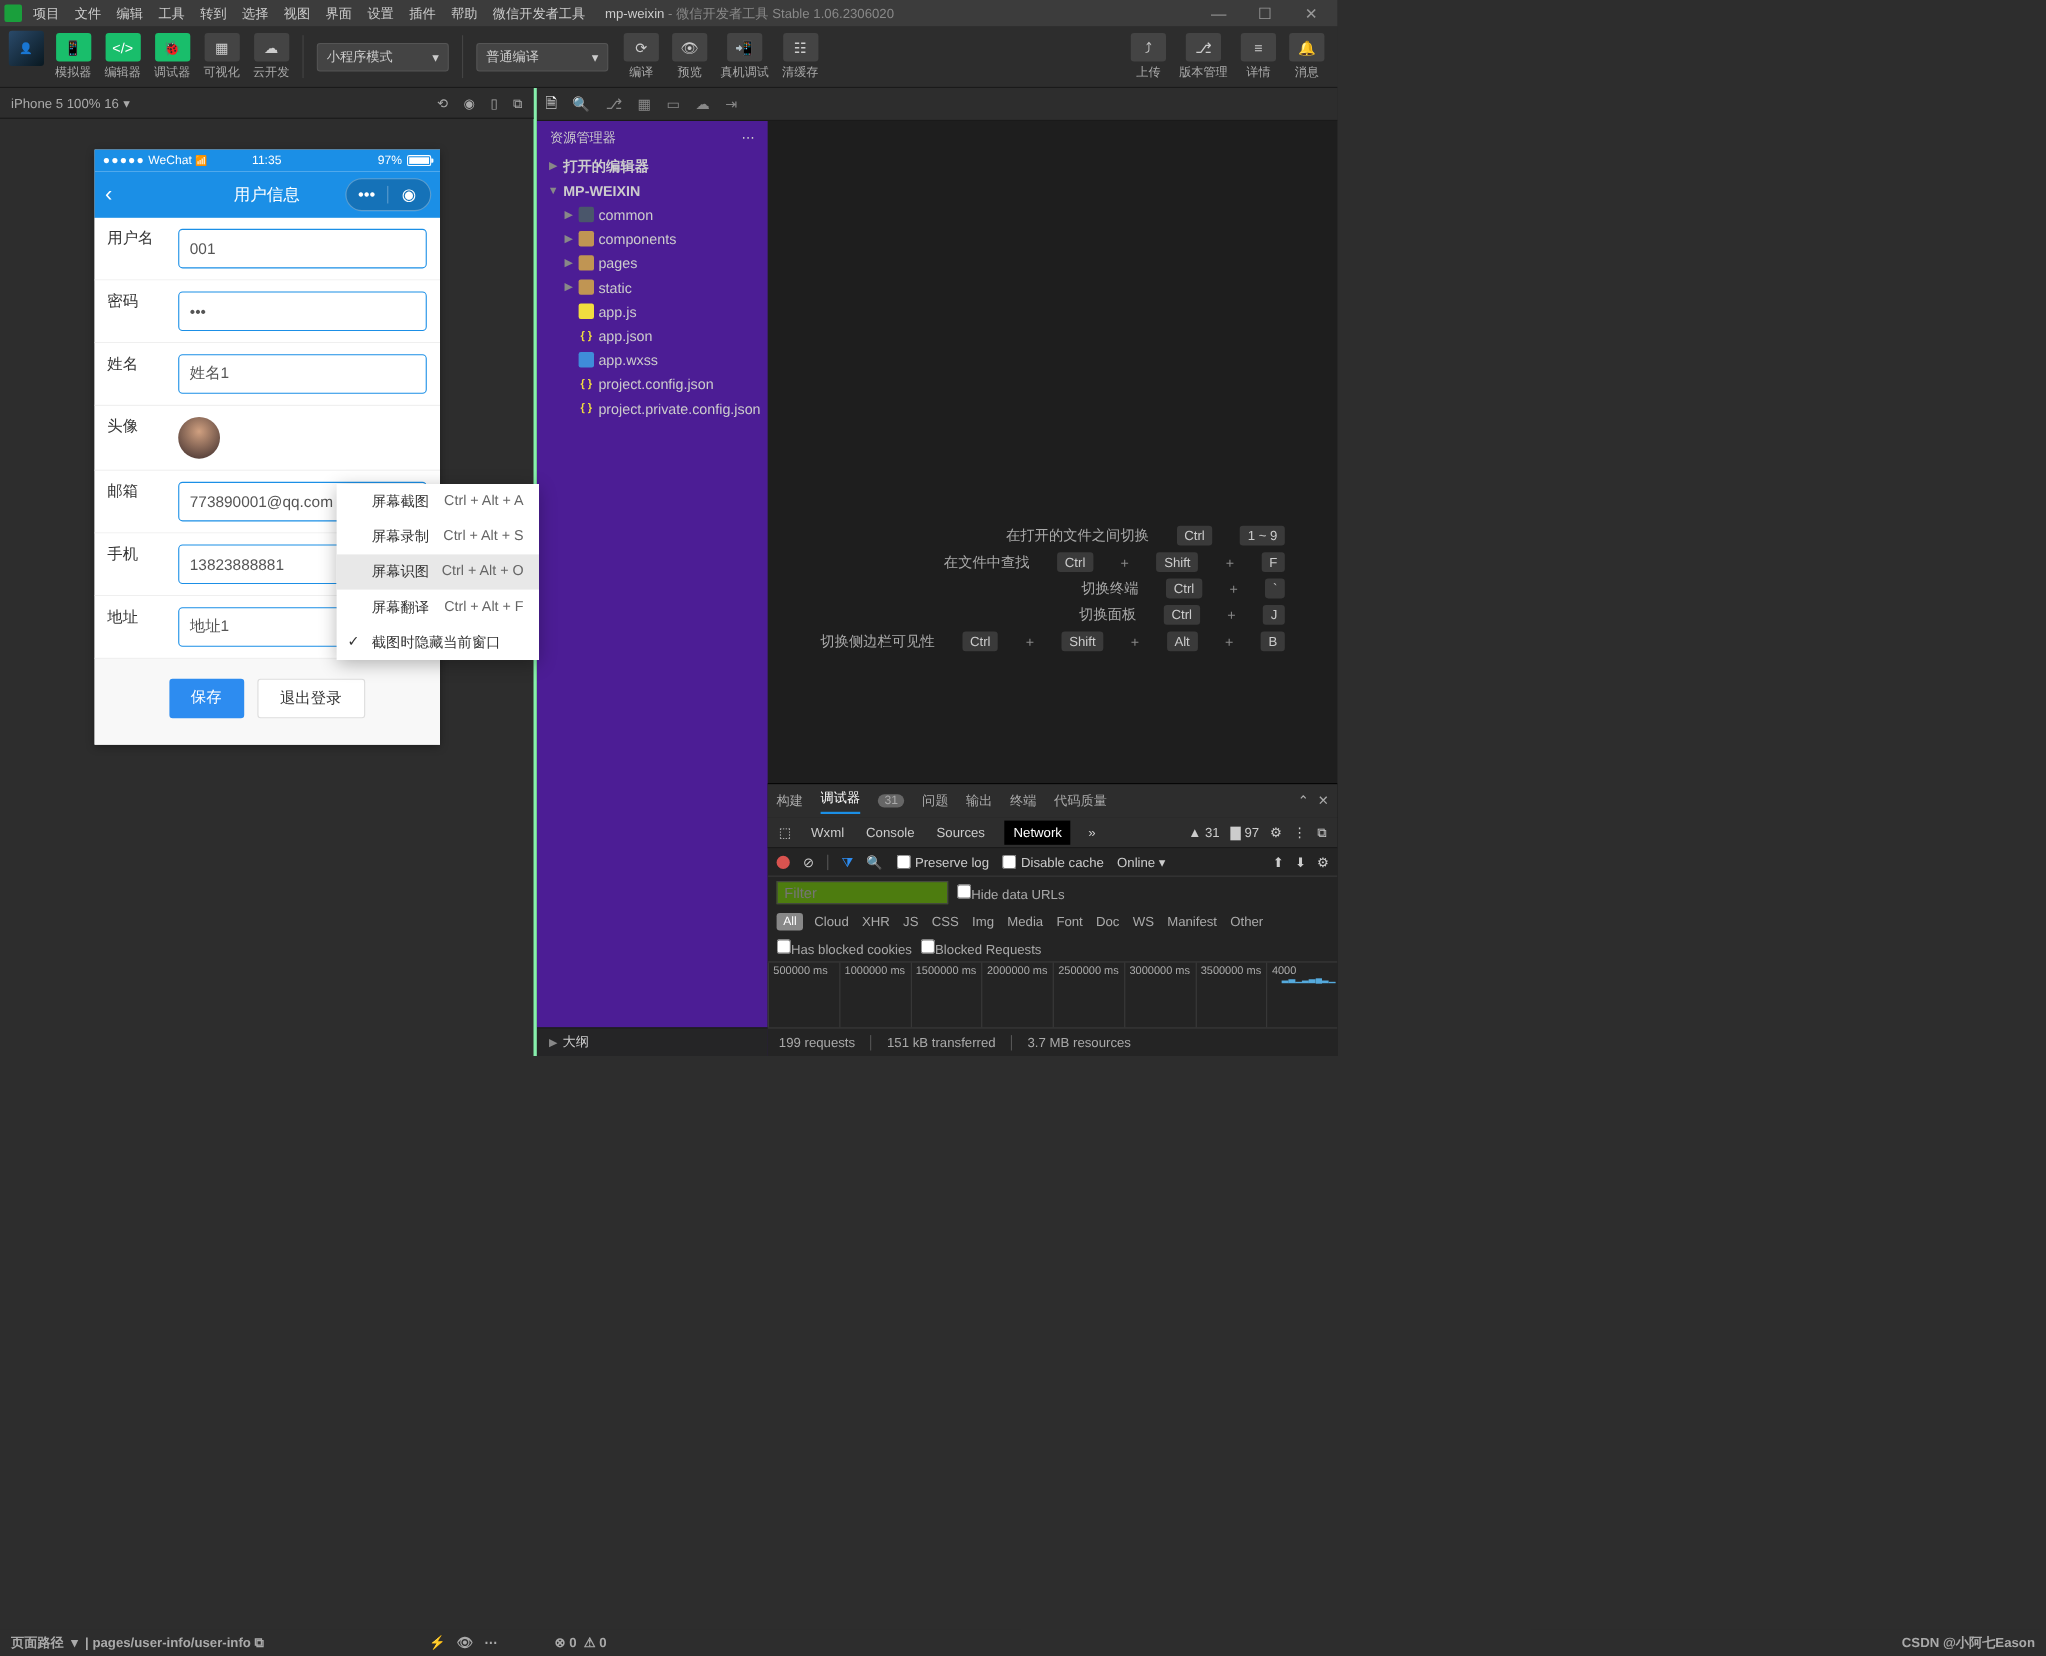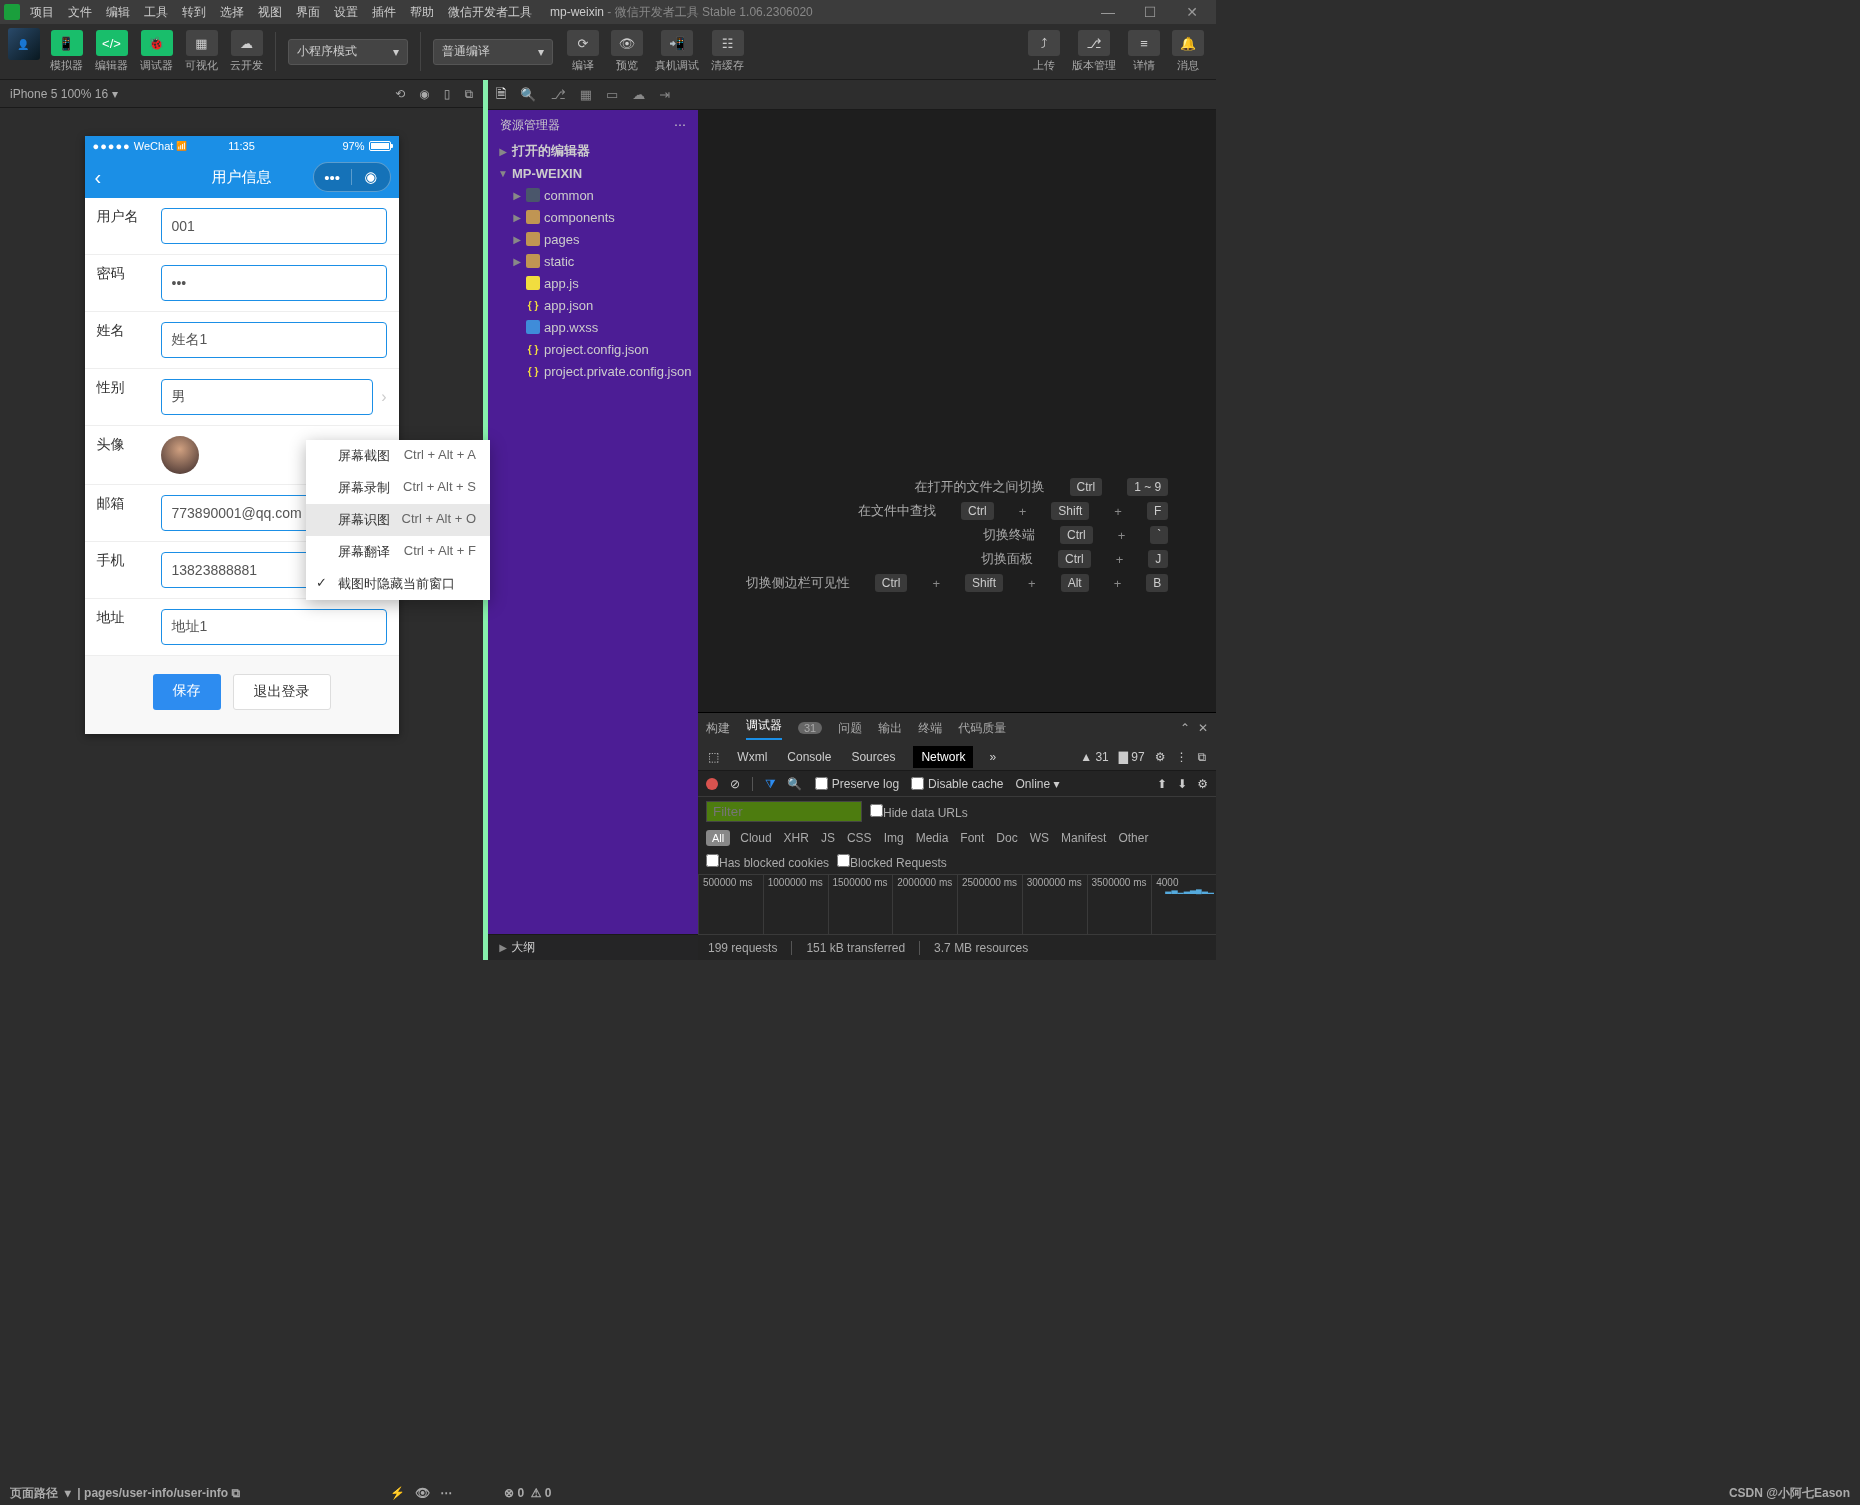--- a/index.html
+++ b/index.html
@@ -29,21 +29,21 @@
 .tb-sel .dd { margin-left:auto; }
 .tb-right { margin-left:auto; display:flex; gap:4px; }
 
 
 .sim-header { height: 28px; background:#2d2d2d; display:flex; align-items:center; padding:0 10px; font-size:12px; color:#aaa; border-bottom:1px solid #1a1a1a; flex-shrink:0; }
 .sim-header .sh-right { margin-left:auto; display:flex; gap:14px; }
 .sh-ico { cursor:pointer; }
 
 
 .main { display:flex; height: calc(984px - 24px - 56px - 24px); }
-.left-pane { width: 488px; background:#2d2d2d; border-right:5px solid #86efac; position:relative; display:flex; flex-direction:column; }
+.left-pane { width: 488px; background:#2d2d2d; border-right:3px solid #86efac; position:relative; display:flex; flex-direction:column; }
 
 .phone { width: 314px; margin: 28px auto 0; background:#fff; box-shadow:0 2px 8px rgba(0,0,0,.4); }
 .ph-status { background:#1b8fe6; color:#fff; height:20px; display:flex; align-items:center; padding:0 8px; font-size:11px; }
 .ph-status .sig { letter-spacing:1px; }
 .ph-status .time { position:absolute; left:50%; transform:translateX(-50%); font-weight:500; }
 .ph-status .bat { margin-left:auto; display:flex; align-items:center; gap:4px; }
 .bat-ico { display:inline-block; width:22px; height:10px; border:1px solid #fff; border-radius:2px; position:relative; }
 .bat-ico::after { content:''; position:absolute; right:-3px; top:2px; width:2px; height:4px; background:#fff; border-radius:0 1px 1px 0; }
 .bat-ico .fill { position:absolute; left:1px; top:1px; bottom:1px; width:90%; background:#fff; }
 .ph-nav { background:#1b8fe6; color:#fff; height:42px; display:flex; align-items:center; justify-content:center; position:relative; font-size:15px; }
@@ -276,27 +276,20 @@
           <div class="label">用户名</div>
           <div class="input">001</div>
         </div>
       <div class="form-row">
           <div class="label">密码</div>
           <div class="input">•••</div>
         </div>
       <div class="form-row">
           <div class="label">姓名</div>
           <div class="input">姓名1</div>
-        </div>
-      <div class="form-row">
-          <div class="label">性别</div>
-          <div class="select">
-            <div class="input">男</div>
-            <span class="arrow">›</span>
-          </div>
         </div>
       <div class="form-row">
           <div class="label">头像</div>
           <div class="avatar-md"></div>
         </div>
       <div class="form-row">
           <div class="label">邮箱</div>
           <div class="input">773890001@qq.com</div>
         </div>
       <div class="form-row">

